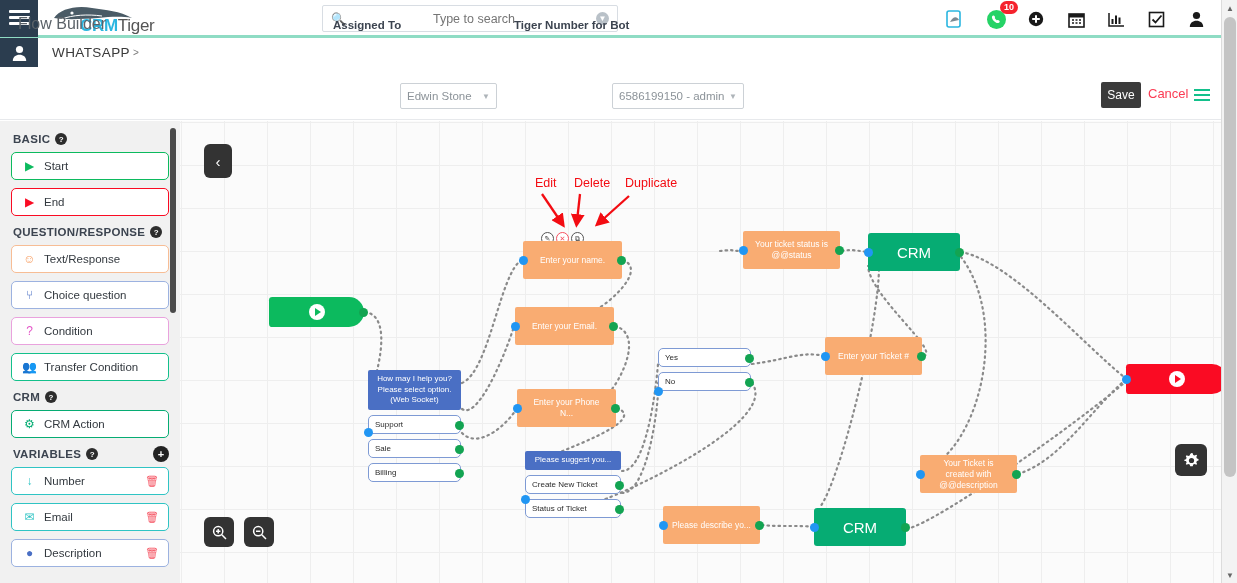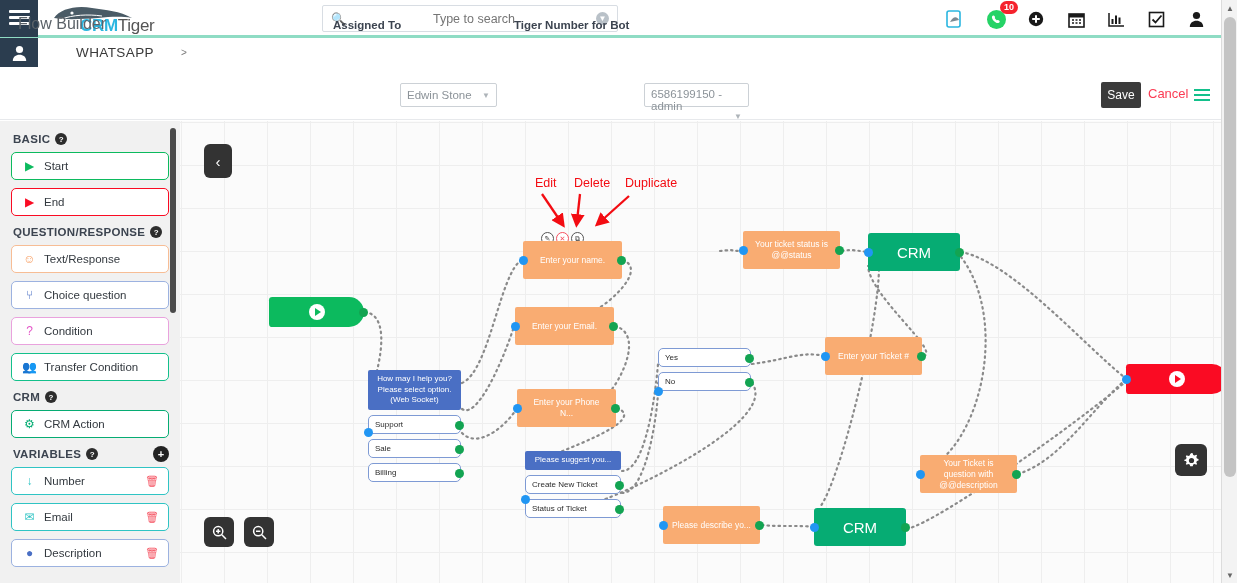--- a/index.html
+++ b/index.html
@@ -58,47 +58,47 @@
   .ticon { position:relative; width:22px; height:22px; display:flex;align-items:center;justify-content:center; }
   .badge {
     position:absolute; top:-7px; right:-11px; background:#f5222d; color:#fff;
     font-size:9px; font-weight:bold; border-radius:9px; padding:1px 4px; line-height:11px;
     min-width:17px; text-align:center;
   }
 
   
   .crumbrow {
     position:absolute; top:38px; left:0; width:1221px; height:29px; background:#fff;
-    display:flex; align-items:center;gap:24px;
+    display:flex; align-items:center;
   }
   .crumb-user {
     width:38px; height:29px; background:#2b3d4f; display:flex;align-items:center;justify-content:center;
   }
   .crumb-text { margin-left:14px; font-size:13.5px; color:#3a3a3a; letter-spacing:0.4px; }
   .crumb-chev { font-size:10px; color:#7a7a7a; margin-left:3px; }
 
   
   .flowhead {
     position:absolute; top:67px; left:0; width:1221px; height:53px;
     background:#fff; border-bottom:1px solid #e7e9ec;
   }
   .flowtitle {
     position:absolute; left:18px; top:15px; font-size:16px; color:#5b6268;
   }
   .lbl { font-size:11.5px; font-weight:bold; color:#3c4450; }
   .fld-assigned-lbl { position:absolute; left:333px; top:19px; }
   .sel {
     position:absolute; height:24px; border:1px solid #ccd1d6; border-radius:2px;
-    background:#fff; display:flex; align-items:center; padding:4px 6px;
+    background:#fff; display:flex; align-items:center; padding:12px 6px;
     font-size:11.5px; color:#8c9399;
   }
   .sel .caret { margin-left:auto; color:#aeb4b9; font-size:8px; }
   .sel-assigned { left:400px; top:83px; width:97px; }
   .fld-number-lbl { position:absolute; left:514px; top:19px; }
-  .sel-number { left:644px; top:83px; width:105px;flex-direction:column; }
+  .sel-number { left:612px; top:83px; width:132px; }
   .nameinput {
     position:absolute; left:772px; top:83px; width:318px; height:24px;
     border:1px solid #ccd1d6; border-radius:2px; background:#fff;
     font-size:11.5px; color:#6a7177; padding:0 7px; outline:none;
     font-family:"Liberation Sans", sans-serif;
   }
   .savebtn {
     position:absolute; left:1101px; top:82px; width:40px; height:26px;
     background:#3b3b3b; color:#fff; border:none; border-radius:2px;
     font-size:12px; cursor:pointer; font-family:"Liberation Sans", sans-serif;
@@ -524,21 +524,21 @@
         </div>
         <div class="node" style="left: 645px; top: 216px; width: 97px; height: 38px;">
           <div class="node-orange" style="width:100%;height:100%">
             <span>Enter your Ticket #</span>
           </div>
           <span class="port port-in" style="left:-4px;top:14.5px"></span>
           <span class="port port-out" style="right:-4px;top:14.5px"></span>
         </div>
         <div class="node" style="left: 740px; top: 334px; width: 97px; height: 38px;">
           <div class="node-orange" style="width:100%;height:100%">
-            <span>Your Ticket is question with @@description</span>
+            <span>Your Ticket is created with @@description</span>
           </div>
           <span class="port port-in" style="left:-4px;top:14.5px"></span>
           <span class="port port-out" style="right:-4px;top:14.5px"></span>
         </div>
         <div class="node" style="left: 483px; top: 385px; width: 97px; height: 38px;">
           <div class="node-orange" style="width:100%;height:100%">
             <span>Please describe yo...</span>
           </div>
           <span class="port port-in" style="left:-4px;top:14.5px"></span>
           <span class="port port-out" style="right:-4px;top:14.5px"></span>

